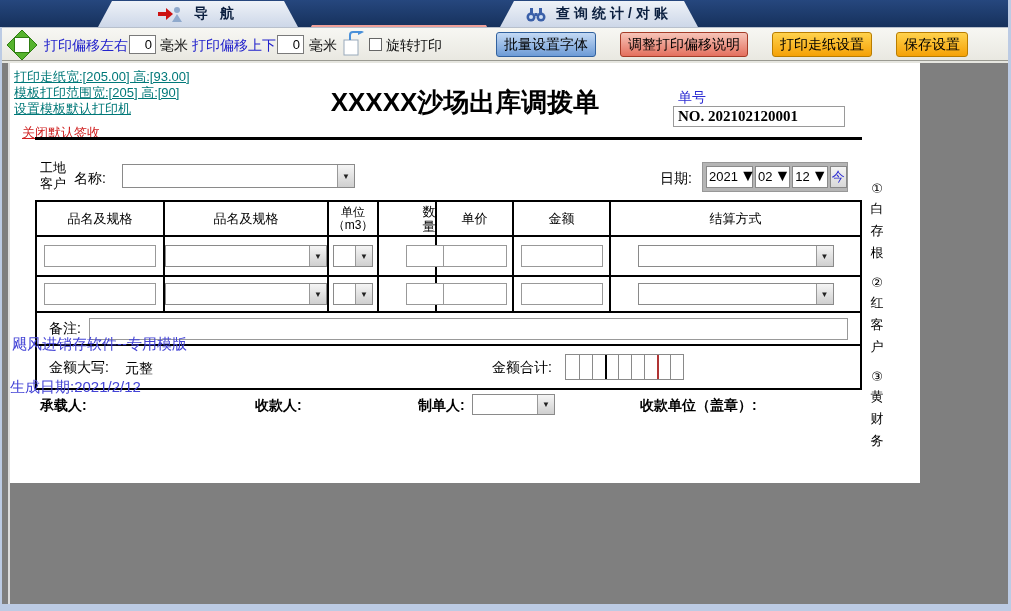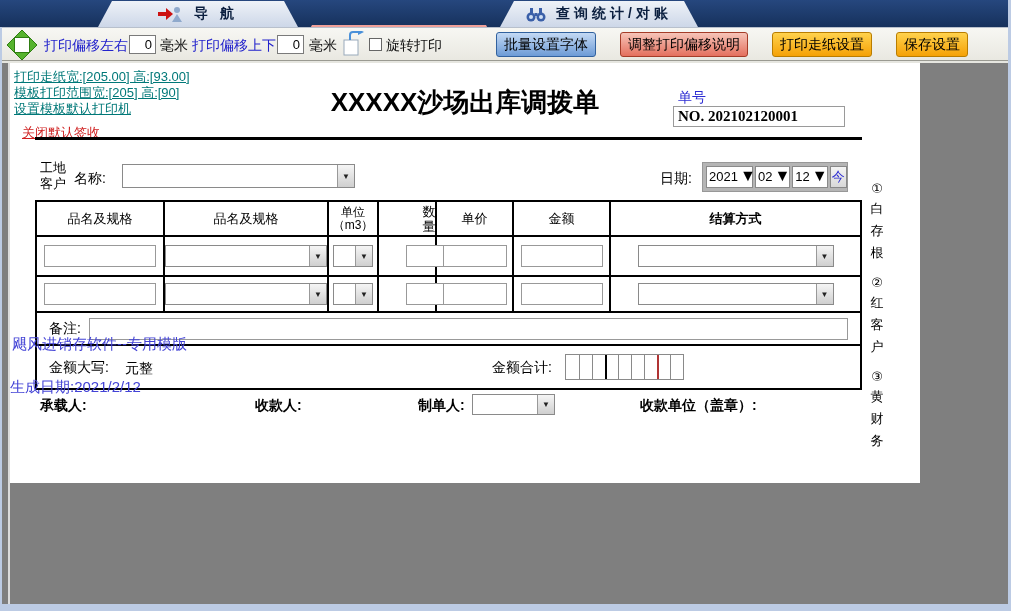--- a/index.html
+++ b/index.html
@@ -73,21 +73,21 @@
   .date-combo .carrow{ width:12px; border-left:none; background:transparent; }
   .today-btn { width:18px; height:22px; background:linear-gradient(#f4f4f4,#d8d8d8);
     border:1px solid #888; color:#2a2ad2; font-size:13px; display:flex; align-items:center;
     justify-content:center; cursor:pointer; }
   
   .formbox { left:25px; top:137px; width:827px; height:190px; border:2px solid #000;
     display:flex; flex-direction:column; }
   .frow { display:flex; border-bottom:2px solid #000; }
   .frow:last-child { border-bottom:none; }
   .fcell { border-right:2px solid #000; display:flex; align-items:center; justify-content:center; }
-  .fcell:last-child { border-right:none;font-weight:bold; }
+  .fcell:last-child { border-right:none; }
   .c1{ width:128px; } .c2{ width:164px; } .c3{ width:50px; } .c4{ width:58px;padding-left:44px; }
   .c5{ width:77px; } .c6{ width:97px; } .c7{ flex:1; }
   .hrow { height:35px; }
   .hrow .fcell { font-size:13px; text-align:center; line-height:15px; }
   .hcell-unit { font-size:12px !important; line-height:13px !important; padding:0 4px; }
   .irow1 { height:40px; } .irow2 { height:36px; }
   .cell-input { height:22px; border:1px solid #999; background:#fff; font-size:13px; padding:0 3px; }
   .w-plate { width:112px; } .w-qty { width:46px; } .w-price { width:64px; } .w-amt { width:82px; }
   .cell-combo { height:22px; }
   .combo-name2 { width:184px; } .combo-unit { width:40px; } .combo-settle { width:196px; }

